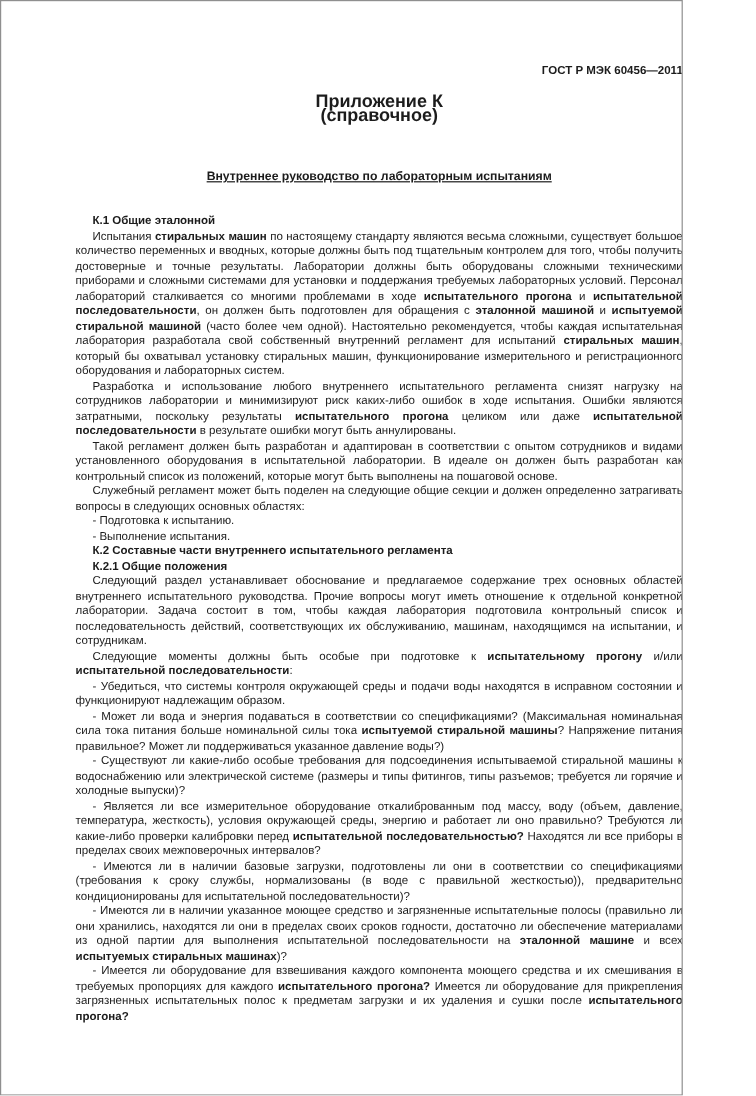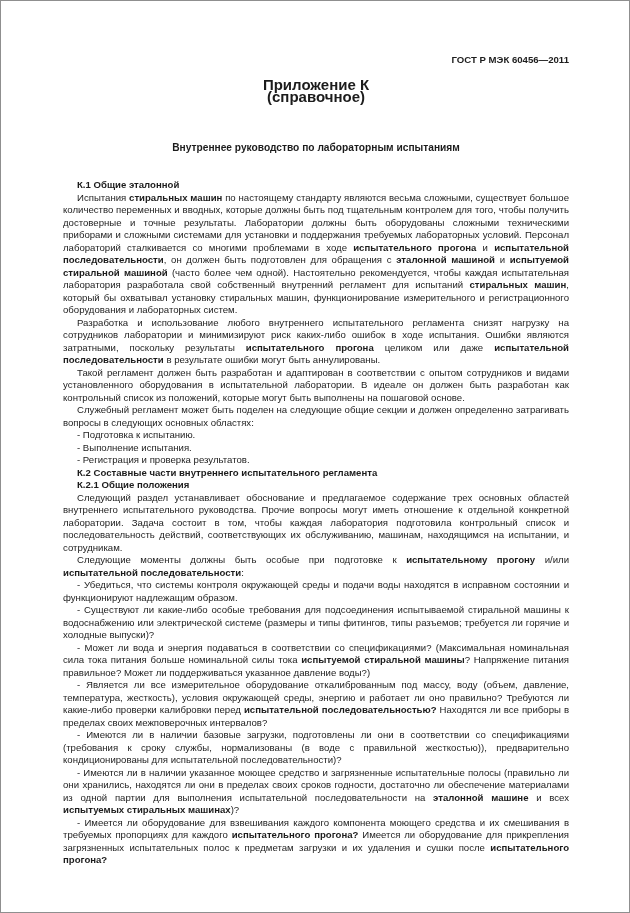--- a/index.html
+++ b/index.html
@@ -1,18 +1,18 @@
 <!DOCTYPE html>
 <html><head>
 <meta charset="utf-8">
 <style>
   html, body { margin: 0; padding: 0; background: #ffffff; }
   .page {
     position: relative;
-    width: 630px;
+    width: 569px;
     height: 913px;
     box-sizing: border-box;
     background: #ffffff;
     border: 1px solid #8f8f8f;
     font-family: "Liberation Sans", sans-serif;
     color: #1c1c1c;
     overflow: hidden;
   }
   .doc-code {
     position: absolute;
@@ -29,20 +29,21 @@
     font-weight: 700;
     line-height: 11.5px;
   }
   .title {
     position: absolute;
     top: 141px; left: 62px; width: 506px;
     margin: 0;
     text-align: center;
     font-size: 10.2px;
     font-weight: 700;
+    text-decoration: underline;
   }
   .doc-body {
     position: absolute;
     top: 178px; left: 62px; width: 506px;
     font-size: 9.6px;
     line-height: 12.5px;
     text-align: justify;
   }
   .doc-body p { margin: 0; text-indent: 14px; }
   .doc-body p.heading { font-weight: 700; }
@@ -65,26 +66,25 @@
   </div>
   <h1 class="title">Внутреннее руководство по лабораторным испытаниям</h1>
   <div class="doc-body">
       <p class="heading"><span class="bold">К.1 Общие эталонной</span></p>
       <p class="paragraph"><span>Испытания </span><span class="bold">стиральных машин</span><span> по настоящему стандарту являются весьма сложными, существует большое количество переменных и вводных, которые должны быть под тщательным контролем для того, чтобы получить достоверные и точные результаты. Лаборатории должны быть оборудованы сложными техническими приборами и сложными системами для установки и поддержания требуемых лабораторных условий. Персонал лабораторий сталкивается со многими проблемами в ходе </span><span class="bold">испытательного прогона</span><span> и </span><span class="bold">испытательной последовательности</span><span>, он должен быть подготовлен для обращения с </span><span class="bold">эталонной машиной</span><span> и </span><span class="bold">испытуемой стиральной машиной</span><span> (часто более чем одной). Настоятельно рекомендуется, чтобы каждая испытательная лаборатория разработала свой собственный внутренний регламент для испытаний </span><span class="bold">стиральных машин</span><span>, который бы охватывал установку стиральных машин, функционирование измерительного и регистрационного оборудования и лабораторных систем.</span></p>
       <p class="paragraph"><span>Разработка и использование любого внутреннего испытательного регламента снизят нагрузку на сотрудников лаборатории и минимизируют риск каких-либо ошибок в ходе испытания. Ошибки являются затратными, поскольку результаты </span><span class="bold">испытательного прогона</span><span> целиком или даже </span><span class="bold">испытательной последовательности</span><span> в результате ошибки могут быть аннулированы.</span></p>
       <p class="paragraph"><span>Такой регламент должен быть разработан и адаптирован в соответствии с опытом сотрудников и видами установленного оборудования в испытательной лаборатории. В идеале он должен быть разработан как контрольный список из положений, которые могут быть выполнены на пошаговой основе.</span></p>
       <p class="paragraph"><span>Служебный регламент может быть поделен на следующие общие секции и должен определенно затрагивать вопросы в следующих основных областях:</span></p>
       <p class="list-item"><span>- Подготовка к испытанию.</span></p>
       <p class="list-item"><span>- Выполнение испытания.</span></p>
-      <p class="list-item"><span>- Регистрация и проверка результатов.</span></p>
       <p class="heading"><span class="bold">К.2 Составные части внутреннего испытательного регламента</span></p>
       <p class="heading"><span class="bold">К.2.1 Общие положения</span></p>
       <p class="paragraph"><span>Следующий раздел устанавливает обоснование и предлагаемое содержание трех основных областей внутреннего испытательного руководства. Прочие вопросы могут иметь отношение к отдельной конкретной лаборатории. Задача состоит в том, чтобы каждая лаборатория подготовила контрольный список и последовательность действий, соответствующих их обслуживанию, машинам, находящимся на испытании, и сотрудникам.</span></p>
       <p class="paragraph"><span>Следующие моменты должны быть особые при подготовке к </span><span class="bold">испытательному прогону</span><span> и/или </span><span class="bold">испытательной последовательности</span><span>:</span></p>
       <p class="paragraph"><span>- Убедиться, что системы контроля окружающей среды и подачи воды находятся в исправном состоянии и функционируют надлежащим образом.</span></p>
+      <p class="paragraph"><span>- Может ли вода и энергия подаваться в соответствии со спецификациями? (Максимальная номинальная сила тока питания больше номинальной силы тока </span><span class="bold">испытуемой стиральной машины</span><span>? Напряжение питания правильное? Может ли поддерживаться указанное давление воды?)</span></p>
       <p class="paragraph"><span>- Существуют ли какие-либо особые требования для подсоединения испытываемой стиральной машины к водоснабжению или электрической системе (размеры и типы фитингов, типы разъемов; требуется ли горячие и холодные выпуски)?</span></p>
-      <p class="paragraph"><span>- Может ли вода и энергия подаваться в соответствии со спецификациями? (Максимальная номинальная сила тока питания больше номинальной силы тока </span><span class="bold">испытуемой стиральной машины</span><span>? Напряжение питания правильное? Может ли поддерживаться указанное давление воды?)</span></p>
       <p class="paragraph"><span>- Является ли все измерительное оборудование откалиброванным под массу, воду (объем, давление, температура, жесткость), условия окружающей среды, энергию и работает ли оно правильно? Требуются ли какие-либо проверки калибровки перед </span><span class="bold">испытательной последовательностью?</span><span> Находятся ли все приборы в пределах своих межповерочных интервалов?</span></p>
       <p class="paragraph"><span>- Имеются ли в наличии базовые загрузки, подготовлены ли они в соответствии со спецификациями (требования к сроку службы, нормализованы (в воде с правильной жесткостью)), предварительно кондиционированы для испытательной последовательности)?</span></p>
       <p class="paragraph"><span>- Имеются ли в наличии указанное моющее средство и загрязненные испытательные полосы (правильно ли они хранились, находятся ли они в пределах своих сроков годности, достаточно ли обеспечение материалами из одной партии для выполнения испытательной последовательности на </span><span class="bold">эталонной машине</span><span> и всех </span><span class="bold">испытуемых стиральных машинах</span><span>)?</span></p>
       <p class="paragraph"><span>- Имеется ли оборудование для взвешивания каждого компонента моющего средства и их смешивания в требуемых пропорциях для каждого </span><span class="bold">испытательного прогона?</span><span> Имеется ли оборудование для прикрепления загрязненных испытательных полос к предметам загрузки и их удаления и сушки после </span><span class="bold">испытательного прогона?</span></p>
     </div>
 </div>
 
 </body></html>

